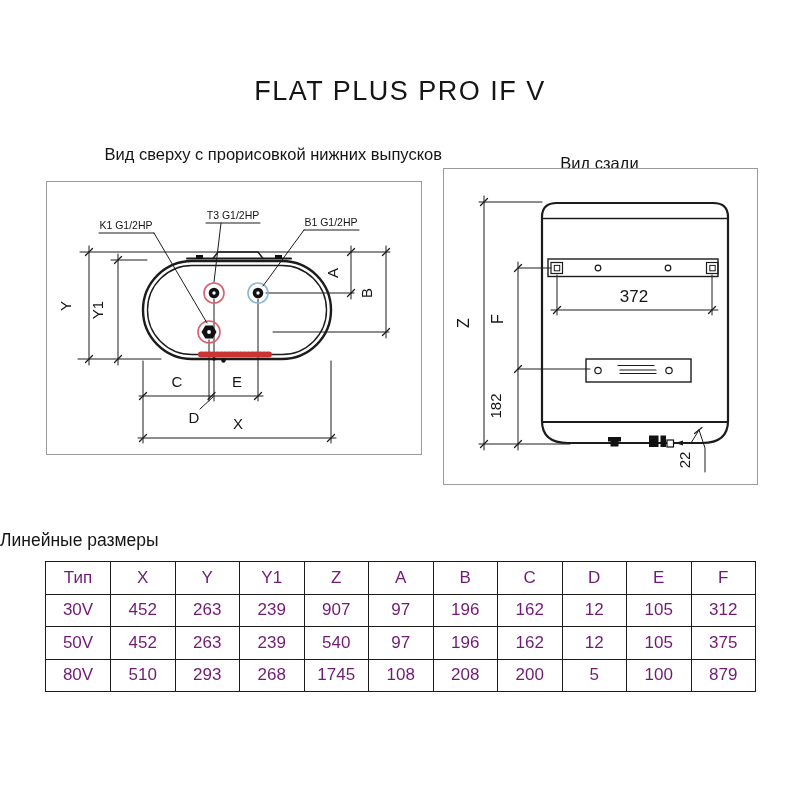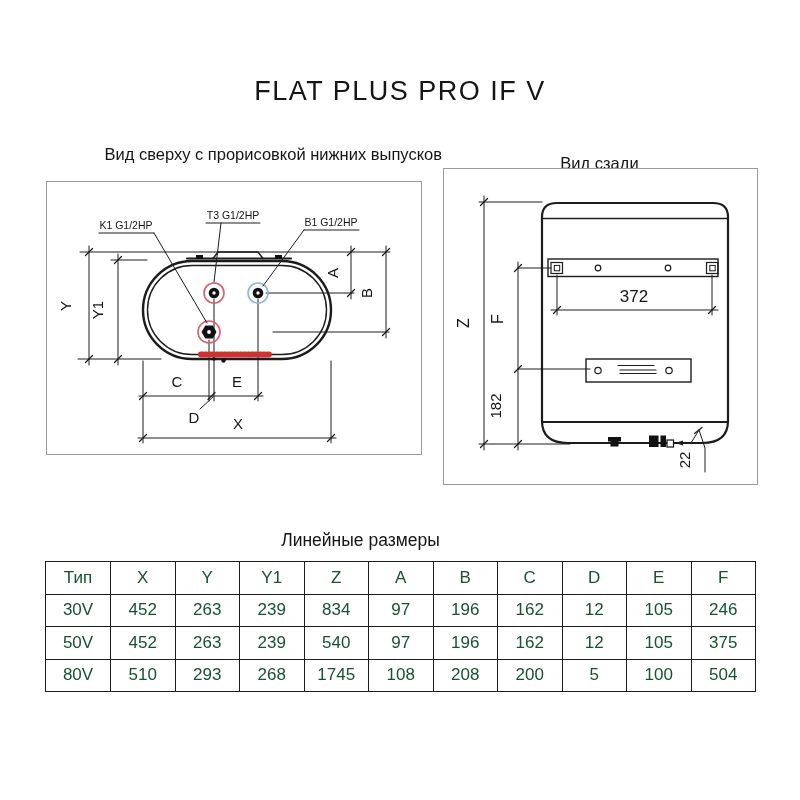--- a/index.html
+++ b/index.html
@@ -6,23 +6,23 @@
   #canvas{position:relative;width:800px;height:800px;background:#fff;overflow:hidden;
           font-family:"Liberation Sans",sans-serif;color:#111;}
   .abs{position:absolute;}
   #page-title{top:76px;left:0;width:800px;text-align:center;font-size:27px;
               letter-spacing:1.5px;font-weight:500;color:#151515;}
   #top-view-heading{top:145px;left:48px;width:394px;text-align:right;font-size:16.5px;color:#151515;}
   #rear-view-heading{top:138px;left:443px;width:313px;text-align:center;font-size:16.5px;color:#151515;margin-top:16px;}
   .view-box{border:1px solid #9b9b9b;background:#fff;}
   #top-view-box{left:46px;top:181px;width:374px;height:272px;}
   #rear-view-box{left:443px;top:168px;width:313px;height:315px;}
-  #table-heading{top:530px;left:0;width:721px;text-align:center;font-size:17.5px;color:#151515;}
+  #table-heading{top:530px;left:0;width:721px;text-align:left;font-size:17.5px;color:#151515;}
   #dim-table{position:absolute;left:45px;top:561px;width:710px;border-collapse:collapse;
-             table-layout:fixed;font-size:17px;color:#14532d;}
+             table-layout:fixed;font-size:17px;color:#701a75;}
   #dim-table th,#dim-table td{border:1.6px solid #1c1c1c;text-align:center;height:31.5px;
              font-weight:normal;padding:0;}
   svg text{fill:#151515;stroke:none;font-family:"Liberation Sans",sans-serif;}
 </style>
 </head>
 <body>
 
 <div id="canvas">
 
   <div class="abs" id="page-title">FLAT PLUS PRO IF V</div>
@@ -215,27 +215,27 @@
           <th>E</th>
           <th>F</th>
         </tr>
     </thead>
     <tbody>
         <tr>
           <td>30V</td>
           <td>452</td>
           <td>263</td>
           <td>239</td>
-          <td>834</td>
+          <td>907</td>
           <td>97</td>
           <td>196</td>
           <td>162</td>
           <td>12</td>
           <td>105</td>
-          <td>246</td>
+          <td>312</td>
         </tr>
         <tr>
           <td>50V</td>
           <td>452</td>
           <td>263</td>
           <td>239</td>
           <td>540</td>
           <td>97</td>
           <td>196</td>
           <td>162</td>
@@ -247,18 +247,18 @@
           <td>80V</td>
           <td>510</td>
           <td>293</td>
           <td>268</td>
           <td>1745</td>
           <td>108</td>
           <td>208</td>
           <td>200</td>
           <td>5</td>
           <td>100</td>
-          <td>504</td>
+          <td>879</td>
         </tr>
       </tbody>
   </table>
 
 </div>
 
 </body></html>

